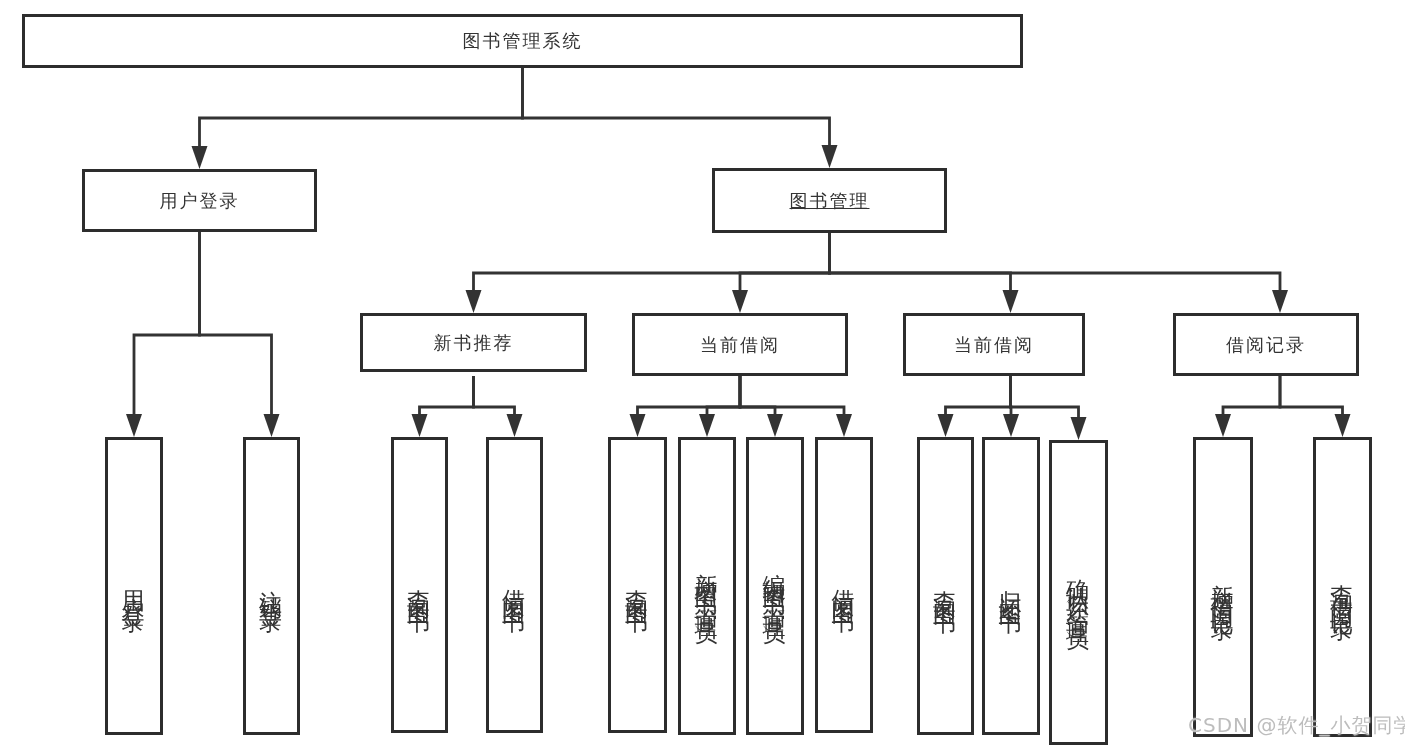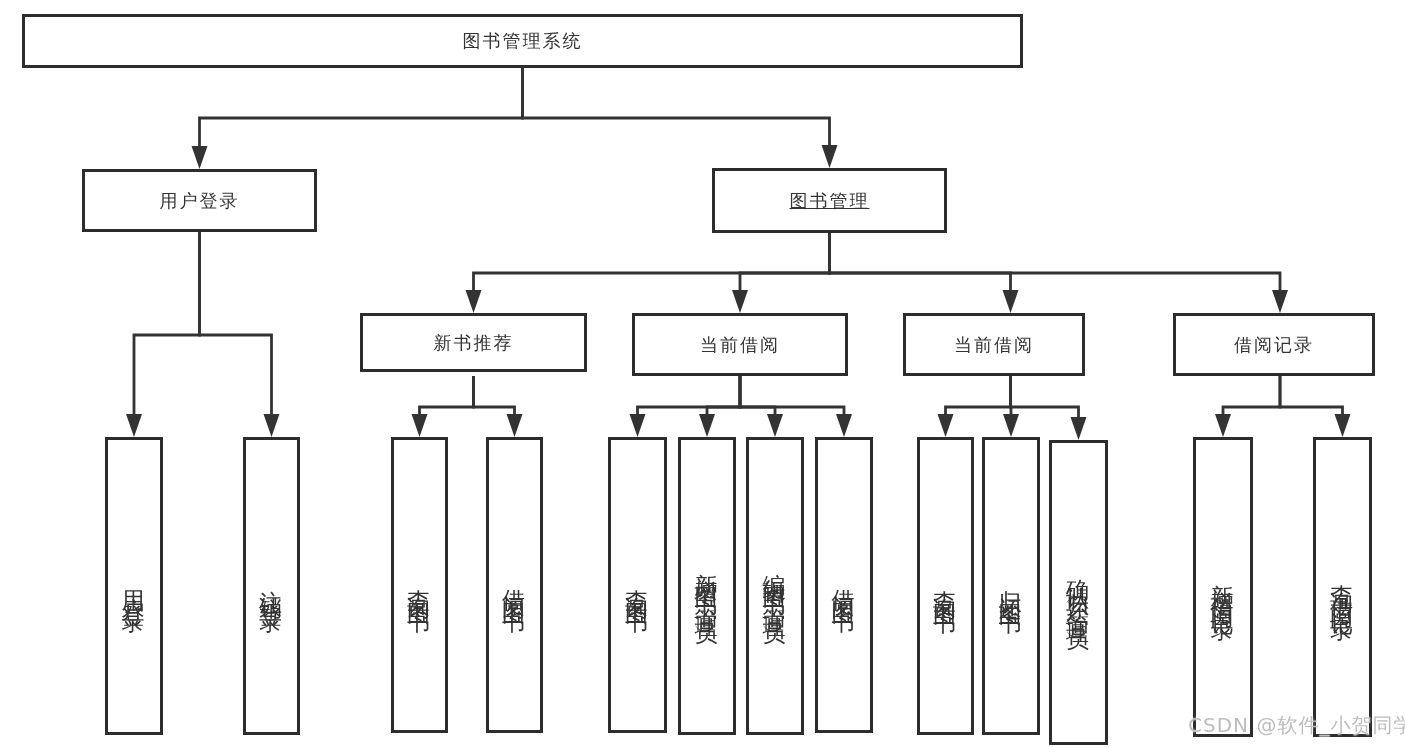--- a/index.html
+++ b/index.html
@@ -98,21 +98,21 @@
       </div>
       <div class="node horiz" style="left: 360px; top: 313px; width: 227px; height: 59px; border-color: rgb(45, 45, 45);">
         <span class="lbl" style="color: rgb(51, 51, 51);">新书推荐</span>
       </div>
       <div class="node horiz" style="left: 632px; top: 313px; width: 216px; height: 63px; border-color: rgb(45, 45, 45);">
         <span class="lbl" style="color: rgb(51, 51, 51);">当前借阅</span>
       </div>
       <div class="node horiz" style="left: 903px; top: 313px; width: 182px; height: 63px; border-color: rgb(45, 45, 45);">
         <span class="lbl" style="color: rgb(51, 51, 51);">当前借阅</span>
       </div>
-      <div class="node horiz" style="left: 1173px; top: 313px; width: 202px; height: 63px; border-color: rgb(45, 45, 45);">
+      <div class="node horiz" style="left: 1173px; top: 313px; width: 186px; height: 63px; border-color: rgb(45, 45, 45);">
         <span class="lbl" style="color: rgb(51, 51, 51);">借阅记录</span>
       </div>
       <div class="node vert" style="left: 105px; top: 437px; width: 58px; height: 298px; border-color: rgb(45, 45, 45);">
         <span class="lbl" style="color: rgb(51, 51, 51);">用户登录</span>
       </div>
       <div class="node vert" style="left: 243px; top: 437px; width: 57px; height: 298px; border-color: rgb(45, 45, 45);">
         <span class="lbl" style="color: rgb(51, 51, 51);">注销登录</span>
       </div>
       <div class="node vert" style="left: 391px; top: 437px; width: 57px; height: 296px; border-color: rgb(45, 45, 45);">
         <span class="lbl" style="color: rgb(51, 51, 51);">查询图书</span>

